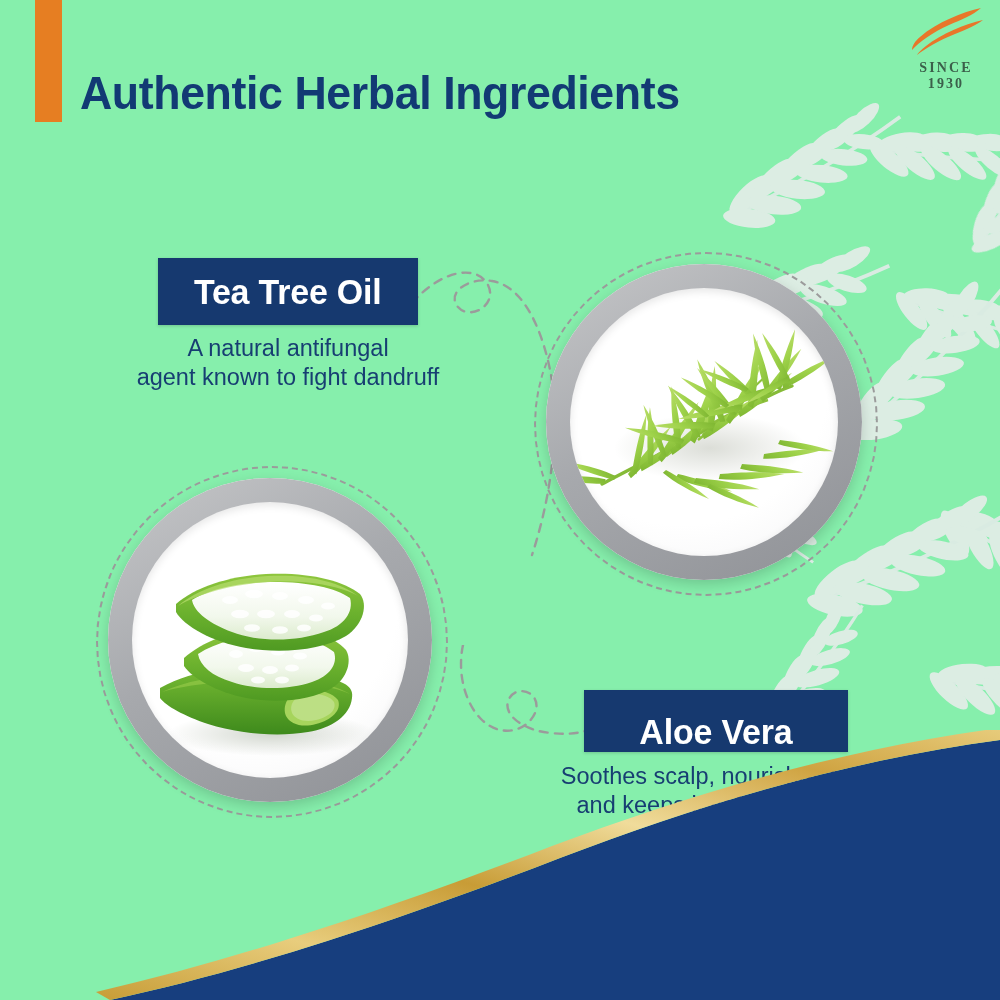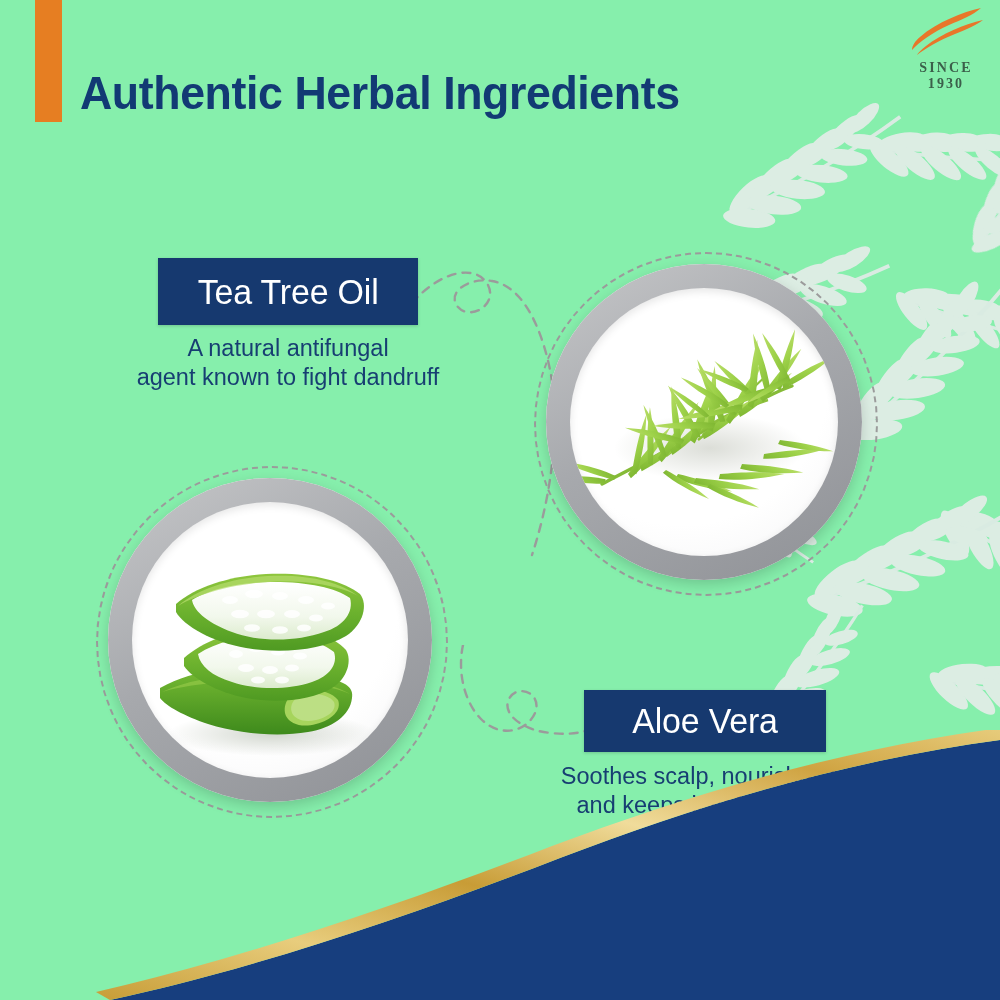--- a/index.html
+++ b/index.html
@@ -126,21 +126,21 @@
   
   #aloe-dashed { left: 96px; top: 466px; width: 348px; height: 348px; }
   #aloe-solid  { left: 108px; top: 478px; width: 324px; height: 324px; }
   #aloe-inner  { left: 132px; top: 502px; width: 276px; height: 276px; }
 
   
   .label-chip {
     position: absolute;
     background: #16396f;
     color: #ffffff;
-    font-weight: 400;
+    font-weight: 700;
     display: flex;
     align-items: center;
     justify-content: center;
     z-index: 5;
     box-shadow: 0 1px 3px rgba(0,0,0,0.18);
   }
   .label-chip span {
     font-size: 35px;
     letter-spacing: -0.2px;
     transform: scaleX(0.97);
@@ -150,21 +150,21 @@
     color: #173e72;
     font-size: 23.5px;
     line-height: 1.23;
     text-align: center;
     z-index: 5;
     font-weight: 400;
   }
 
   #chip-tea  { left: 158px; top: 258px; width: 260px; height: 67px; }
   #desc-tea  { left: 82px;  top: 334px; width: 412px; }
-  #chip-aloe { left: 584px; top: 690px; width: 242px; height: 62px; }
+  #chip-aloe { left: 584px; top: 690px; width: 264px; height: 62px; align-items: flex-end; }
   #desc-aloe { left: 520px; top: 762px; width: 390px; }
 
   
   .bottom-wave {
     position: absolute;
     left: 0;
     bottom: 0;
     width: 1000px;
     height: 270px;
     z-index: 6;

